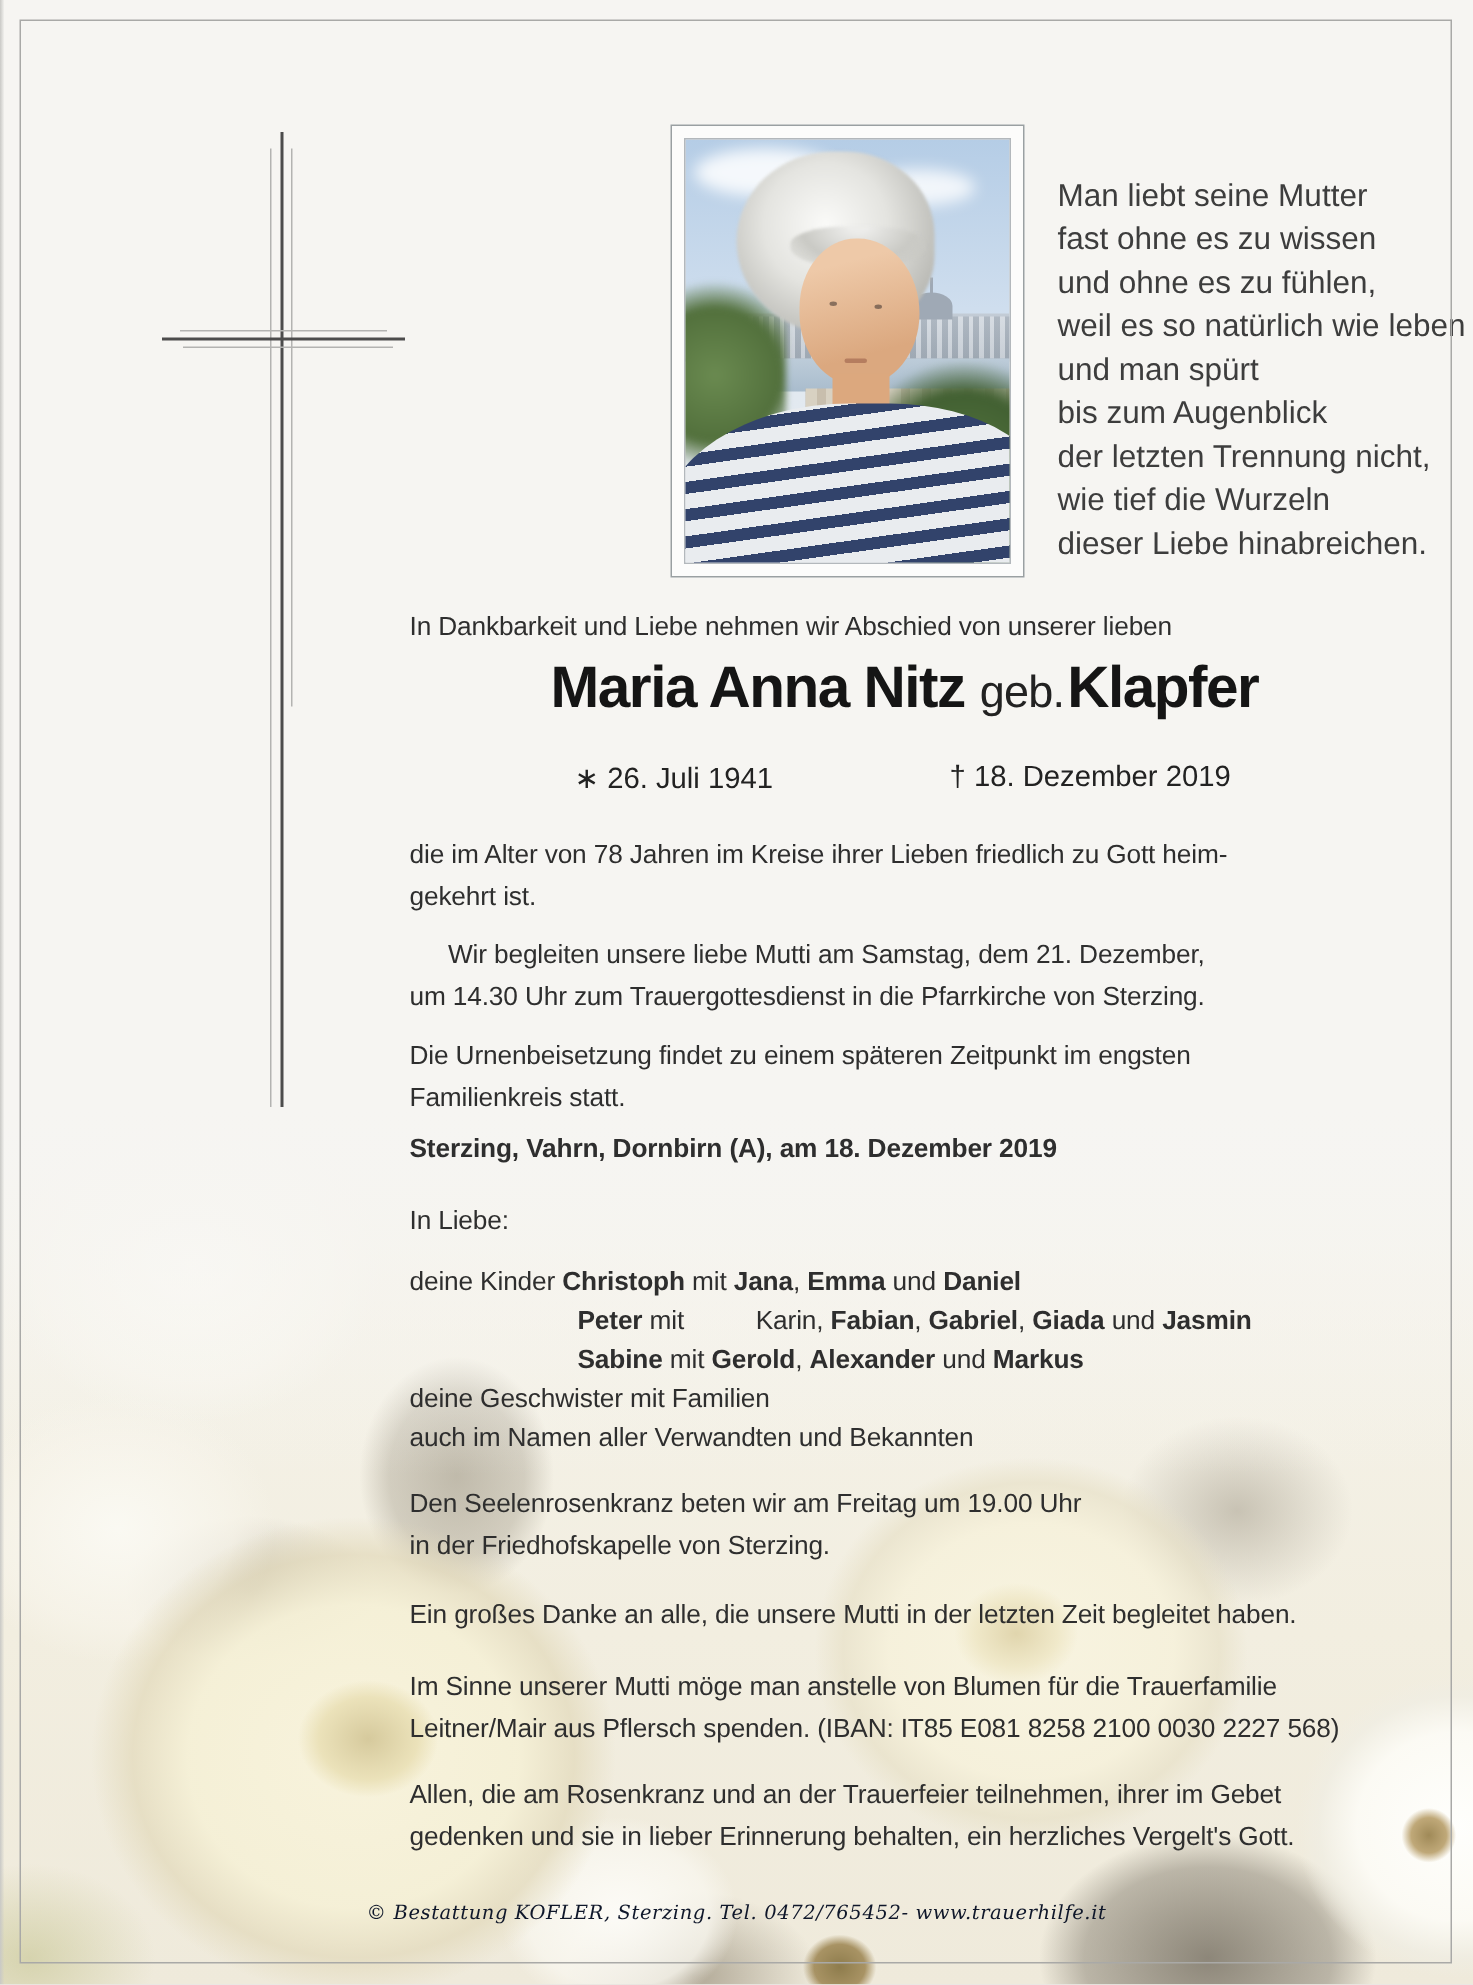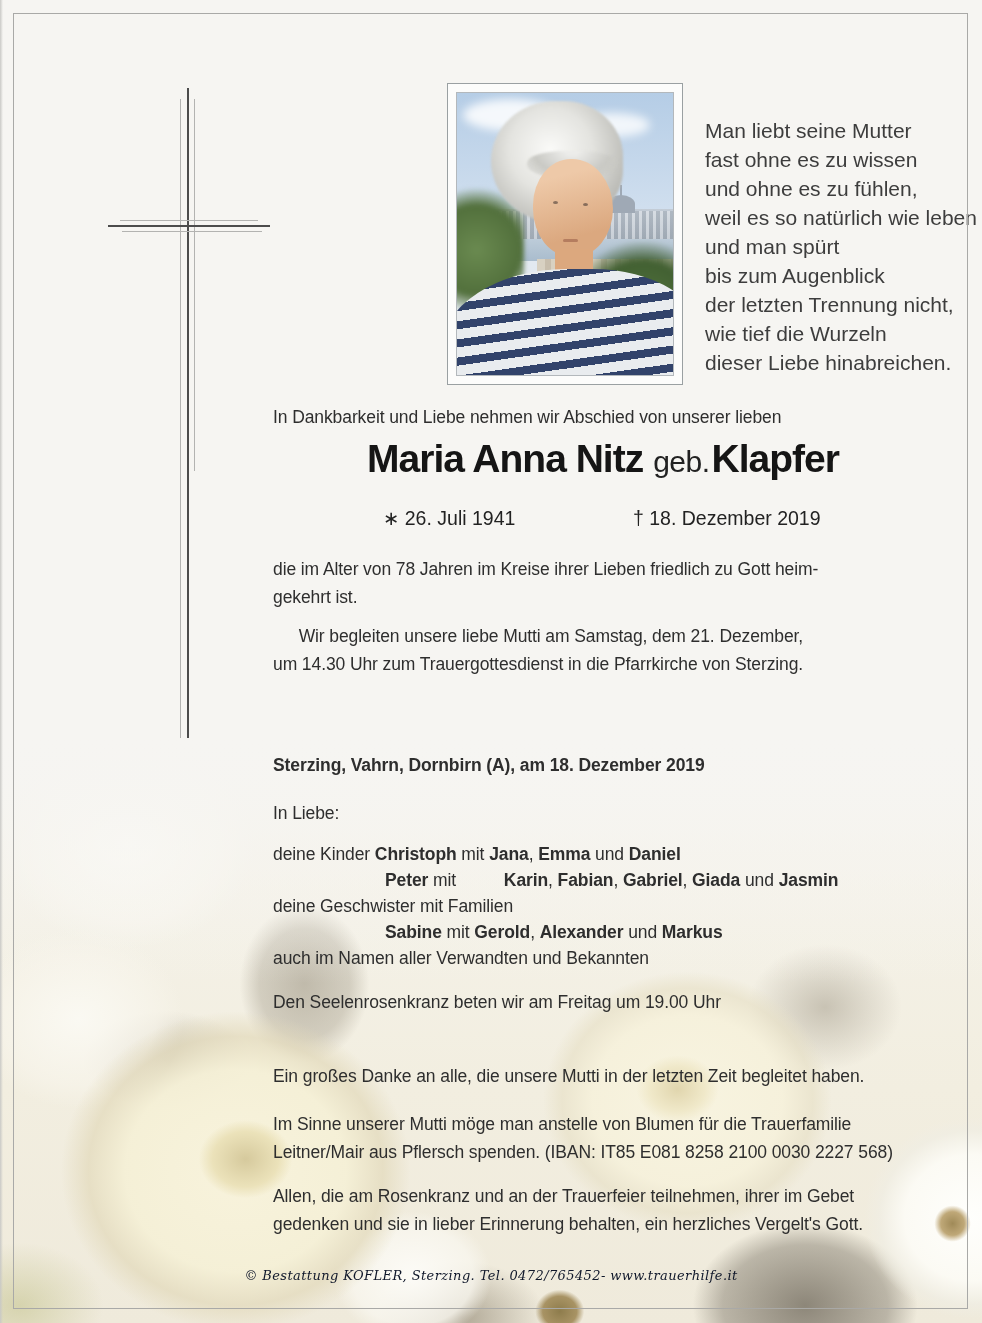--- a/index.html
+++ b/index.html
@@ -182,39 +182,44 @@
   <div class="txt" style="top:555px;">
     <div class="line">die im Alter von 78 Jahren im Kreise ihrer Lieben friedlich zu Gott heim-</div>
     <div class="line">gekehrt ist.</div>
   </div>
 
   <div class="txt" style="top:622px;text-align:right;">
     <div class="line">Wir begleiten unsere liebe Mutti am Samstag, dem 21. Dezember,</div>
     <div class="line">um 14.30 Uhr zum Trauergottesdienst in die Pfarrkirche von Sterzing.</div>
   </div>
 
+  <div class="txt" style="top:689px;">
+    <div class="line">Die Urnenbeisetzung findet zu einem späteren Zeitpunkt im engsten</div>
+    <div class="line">Familienkreis statt.</div>
+  </div>
 
   <div class="txt bold" style="top:751px;">
     <div class="line">Sterzing, Vahrn, Dornbirn (A), am 18. Dezember 2019</div>
   </div>
 
   <div class="txt" style="top:799px;">
     <div class="line">In Liebe:</div>
   </div>
 
   <div class="txt family-block" style="top:841px;">
     <div class="line"><span>deine Kinder </span><span style="font-weight: 700;">Christoph</span><span> mit </span><span style="font-weight: 700;">Jana</span><span>, </span><span style="font-weight: 700;">Emma</span><span> und </span><span style="font-weight: 700;">Daniel</span></div>
-    <div class="line indent"><span style="font-weight: 700;">Peter</span><span> mit </span><span style="font-weight: 700; padding-left: 43px;">Karin</span><span>, </span><span style="font-weight: 700;">Fabian</span><span>, </span><span style="font-weight: 700;">Gabriel</span><span>, </span><span style="font-weight: 700;">Giada</span><span> und </span><span style="font-weight: 700;">Jasmin</span></div>
+    <div class="line indent"><span style="font-weight: 700;">Peter</span><span> mit </span><span style="font-weight: 400; padding-left: 43px;">Karin</span><span>, </span><span style="font-weight: 700;">Fabian</span><span>, </span><span style="font-weight: 700;">Gabriel</span><span>, </span><span style="font-weight: 700;">Giada</span><span> und </span><span style="font-weight: 700;">Jasmin</span></div>
+    <div class="line indent"><span style="font-weight: 700;">Sabine</span><span> mit </span><span style="font-weight: 700;">Gerold</span><span>, </span><span style="font-weight: 700;">Alexander</span><span> und </span><span style="font-weight: 700;">Markus</span></div>
     <div class="line">deine Geschwister mit Familien</div>
-    <div class="line indent"><span style="font-weight: 700;">Sabine</span><span> mit </span><span style="font-weight: 700;">Gerold</span><span>, </span><span style="font-weight: 700;">Alexander</span><span> und </span><span style="font-weight: 700;">Markus</span></div>
     <div class="line">auch im Namen aller Verwandten und Bekannten</div>
   </div>
 
   <div class="txt" style="top:988px;">
     <div class="line">Den Seelenrosenkranz beten wir am Freitag um 19.00 Uhr</div>
+    <div class="line">in der Friedhofskapelle von Sterzing.</div>
   </div>
 
   <div class="txt" style="top:1062px;">
     <div class="line">Ein großes Danke an alle, die unsere Mutti in der letzten Zeit begleitet haben.</div>
   </div>
 
   <div class="txt" style="top:1110px;">
     <div class="line">Im Sinne unserer Mutti möge man anstelle von Blumen für die Trauerfamilie</div>
     <div class="line">Leitner/Mair aus Pflersch spenden. (IBAN: IT85 E081 8258 2100 0030 2227 568)</div>
   </div>

